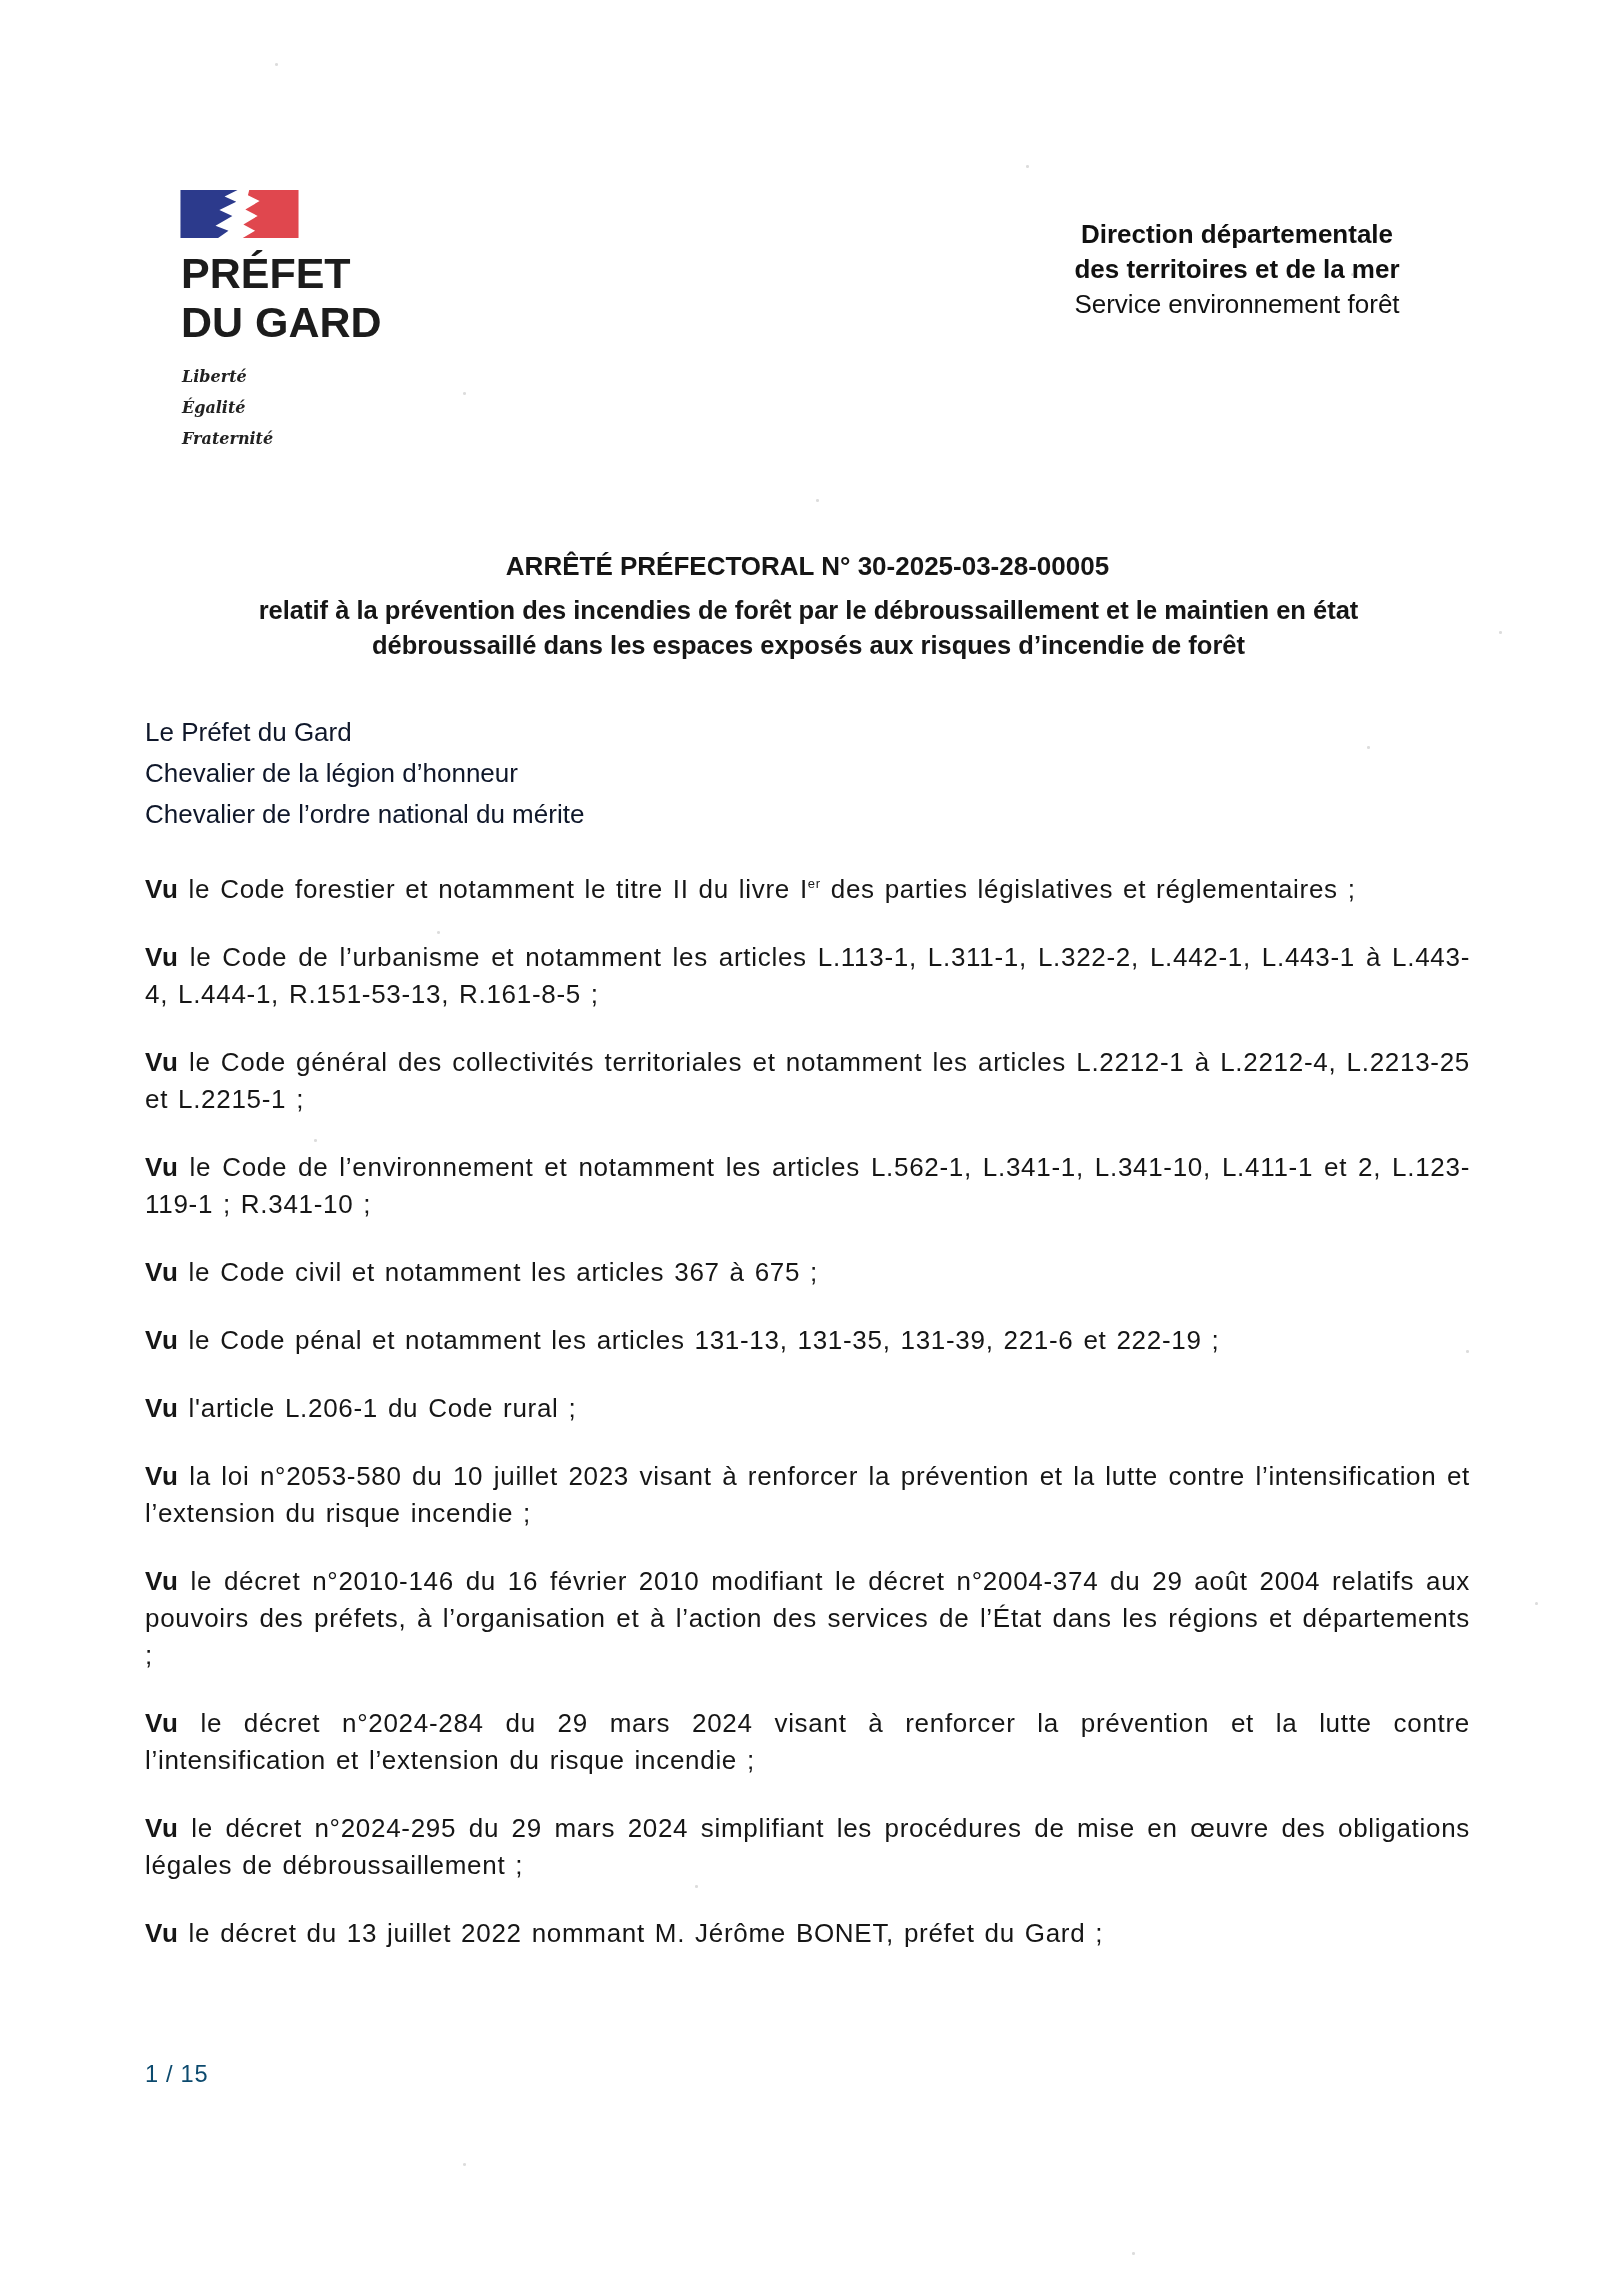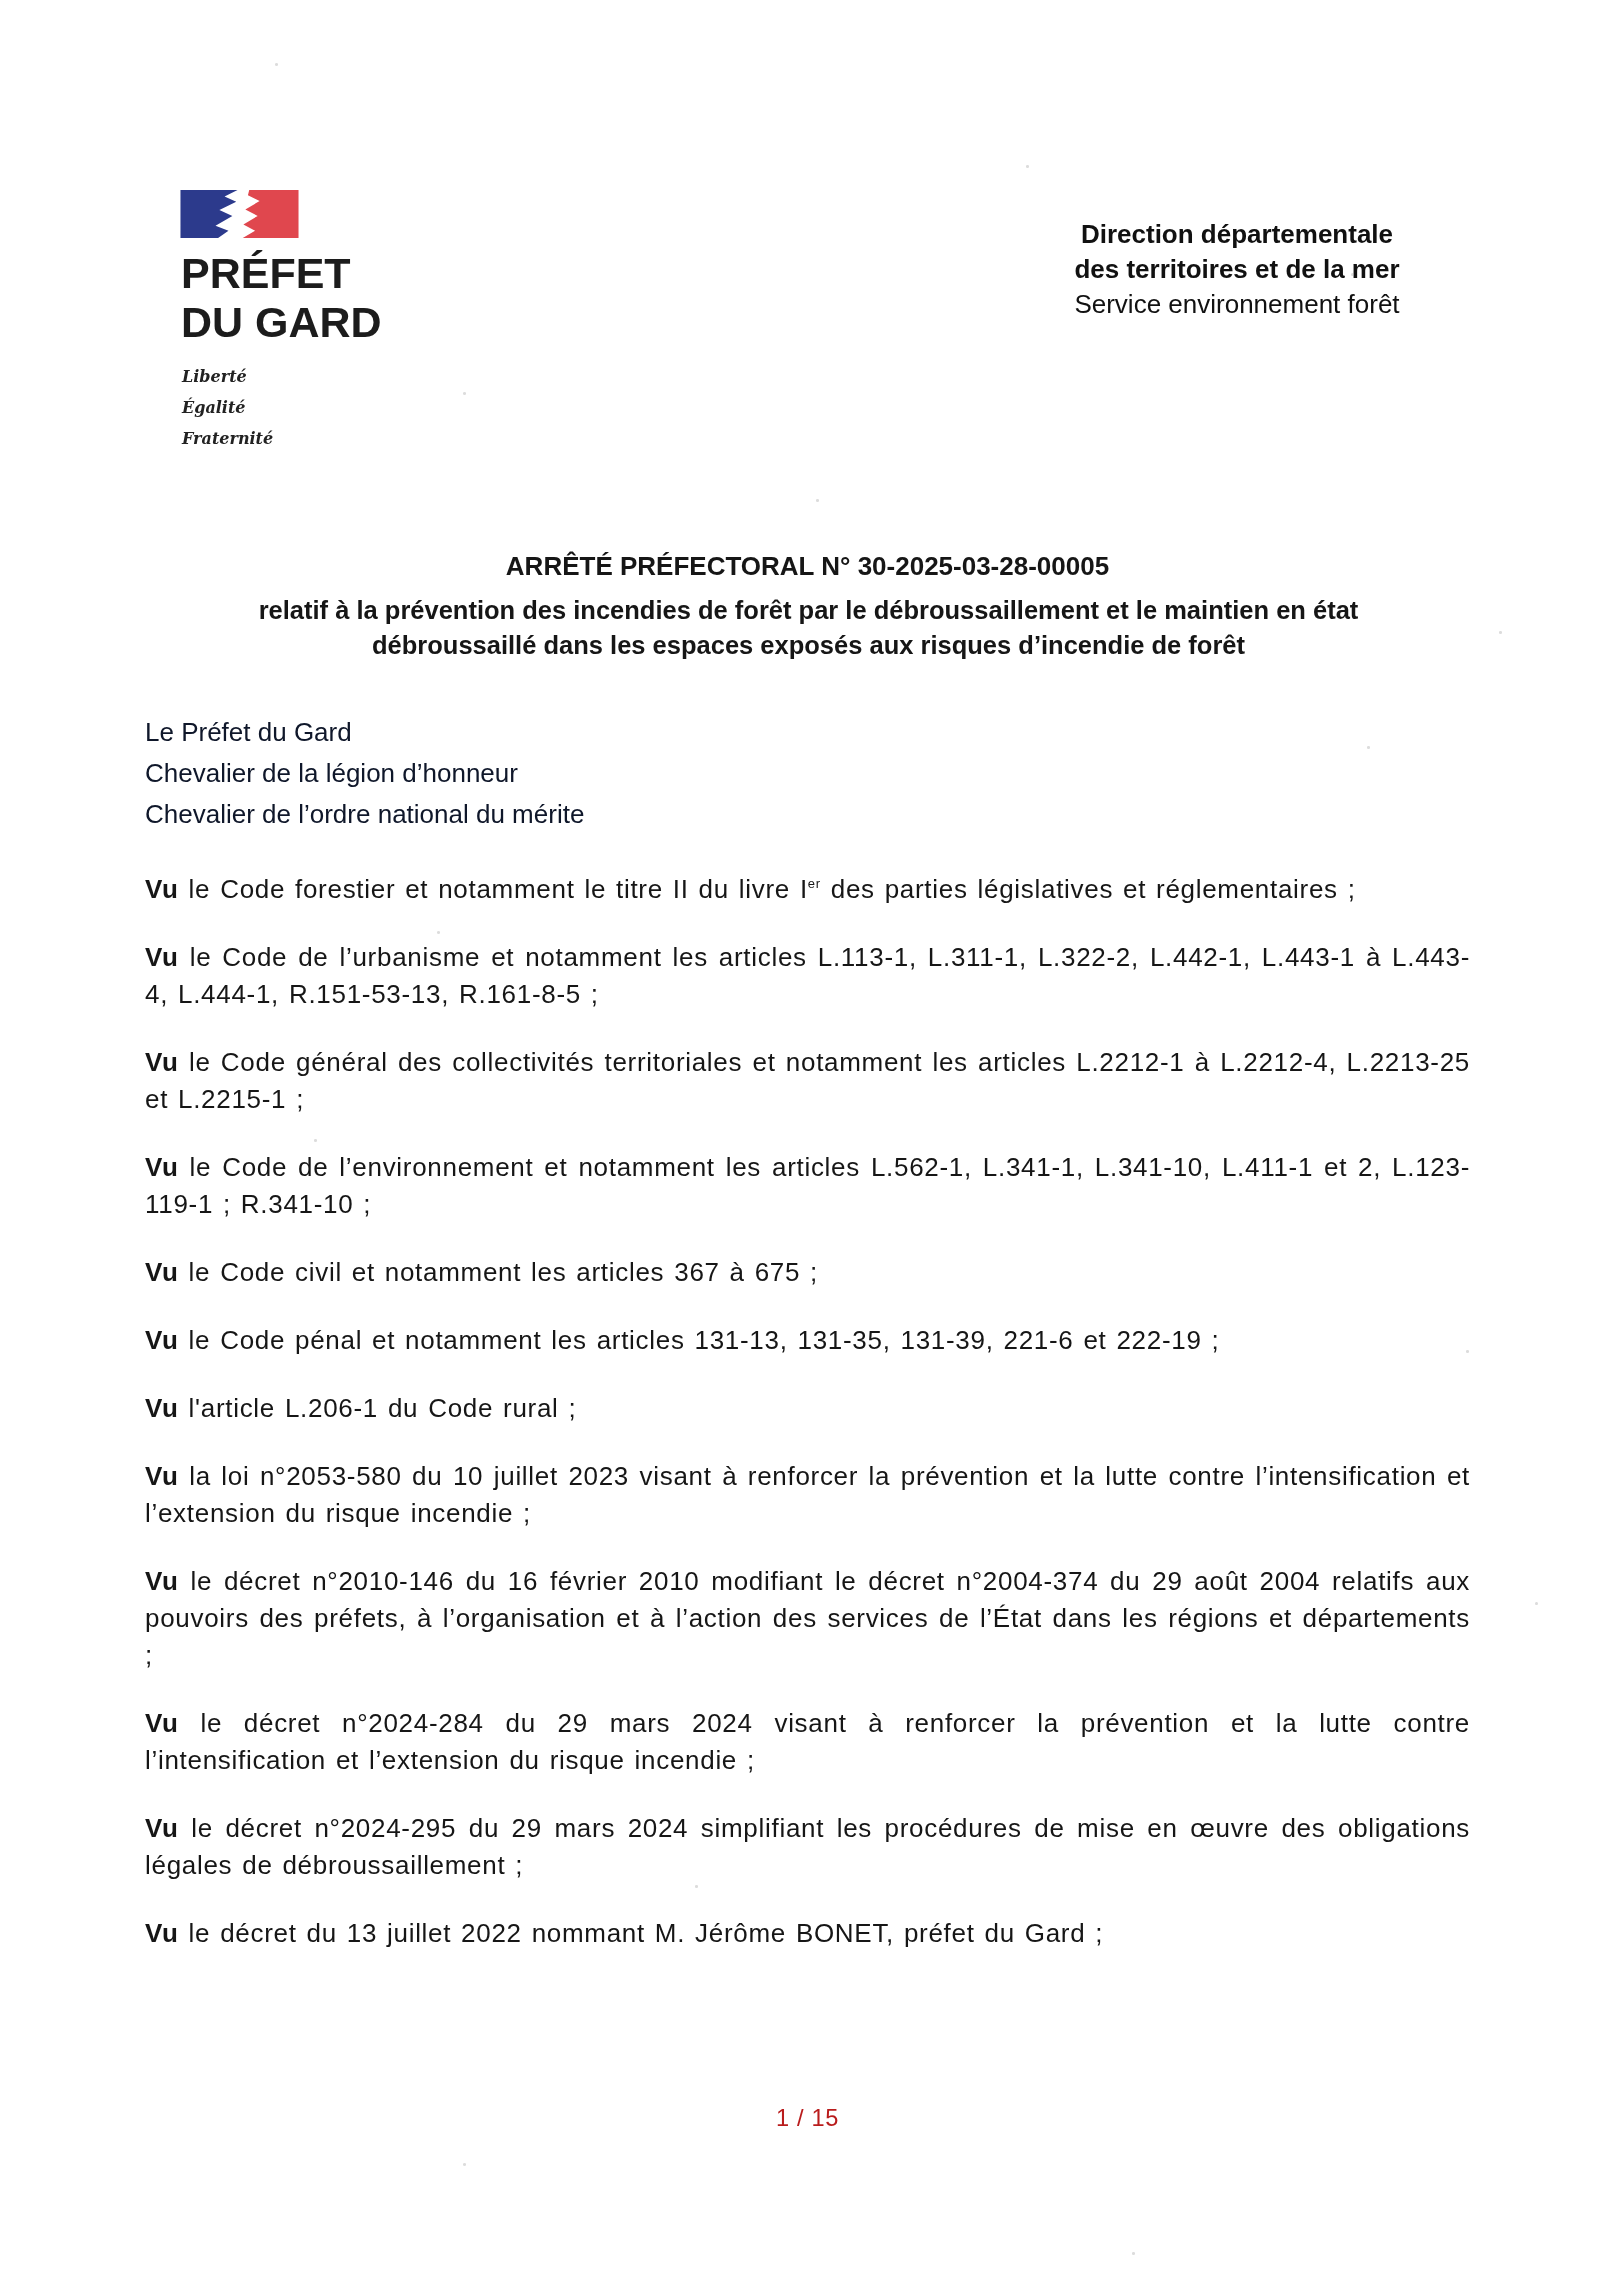--- a/index.html
+++ b/index.html
@@ -49,21 +49,21 @@
     position:absolute;left:145px;top:871px;width:1325px;
     font-size:26px;line-height:37px;letter-spacing:0.7px;word-spacing:2px;
     color:#161616;
   }
   .content p{margin:0 0 31px 0;text-align:justify;}
   .content .lead{font-weight:700;}
   .content sup{font-size:13px;line-height:0;vertical-align:super;}
   
   .footer{
     position:absolute;left:145px;top:2061px;width:1325px;
-    text-align:center;font-size:23.6px;color:#b91c1c;letter-spacing:0.7px;margin-top:44px;
+    text-align:left;font-size:23.6px;color:#0c4a6e;letter-spacing:0.7px;
   }
   
   .speck{position:absolute;background:#9a9a9a;border-radius:50%;opacity:.35;}
 </style>
 </head>
 <body>
 
 <div class="page">
 
   <div class="logo-flag">

